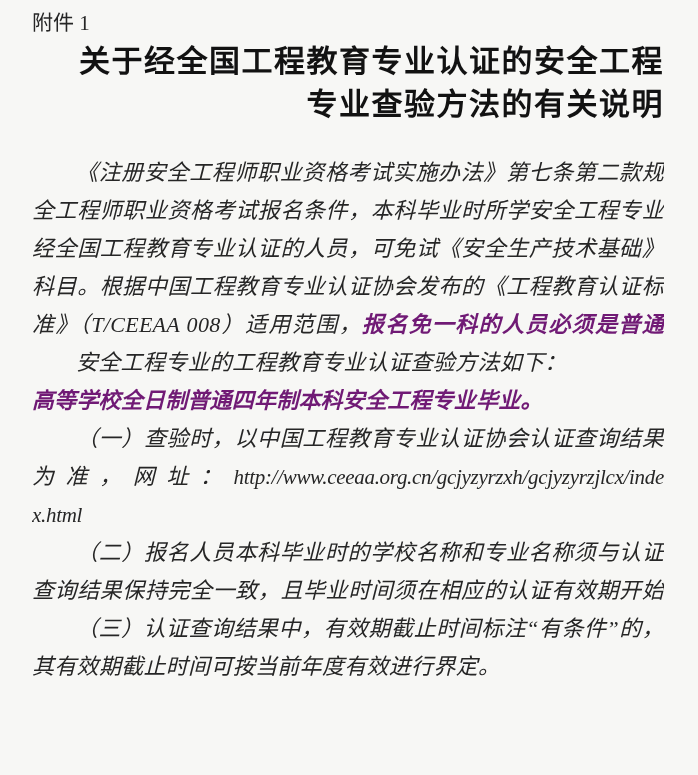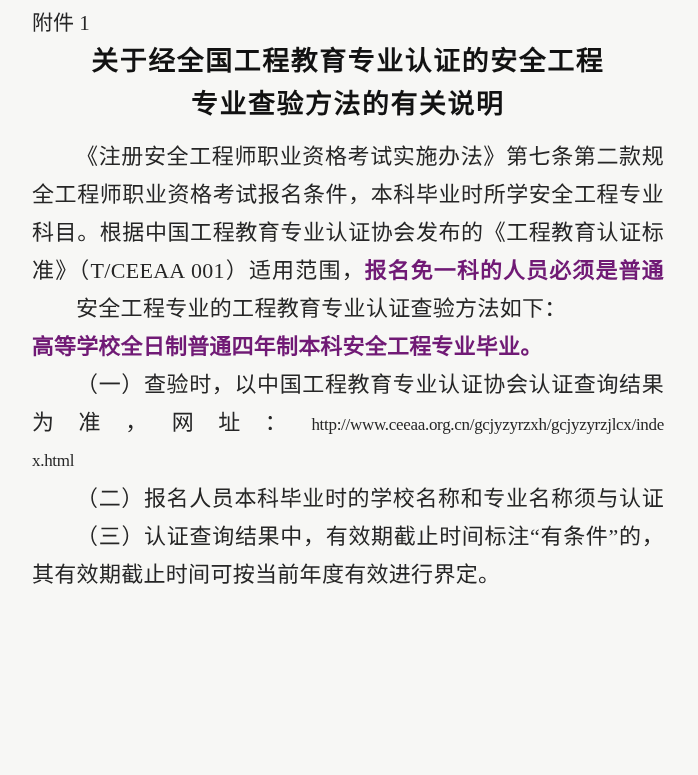--- a/index.html
+++ b/index.html
@@ -20,84 +20,87 @@
   }
   .attachment {
     font-size: 21px;
     line-height: 30px;
     text-align: left;
   }
   .title {
     margin: 2px 0 0 0;
     font-family: "Liberation Sans", "DejaVu Sans", sans-serif;
     font-weight: 700;
-    font-size: 27px;
+    font-size: 31px;
     line-height: 43px;
     letter-spacing: 1.5px;
-    text-align: center;
+    text-align: right;
     color: #121212;
   }
   .title .tl { display: block; }
   .doc-body {
-    margin-top: 12px;
+    margin-top: 28px;
     font-size: 22px;
     line-height: 38px;
     letter-spacing: 0.3px;
+    font-style: italic;
   }
   .line {
     height: 38px;
     overflow: hidden;
   }
   .fill {
     text-align: justify;
     text-align-last: justify;
   }
   .indent {
     text-indent: 2em;
   }
   .bold {
     font-weight: 700;
     font-family: "Liberation Sans", "DejaVu Sans", sans-serif;
     letter-spacing: 0.2px;
     color: #701a75;
   }
   .url {
-    font-size: 17px;
+    font-size: 21px;
     letter-spacing: -0.3px;
   }
 </style>
 </head>
 <body>
 
 <div class="page">
 
   <div class="attachment">附件 1</div>
 
   <h1 class="title">
     <span class="tl">关于经全国工程教育专业认证的安全工程</span>
     <span class="tl">专业查验方法的有关说明</span>
   </h1>
 
   <div class="doc-body">
 
     <div class="line fill indent">《注册安全工程师职业资格考试实施办法》第七条第二款规</div>
     <div class="line fill">全工程师职业资格考试报名条件，本科毕业时所学安全工程专业</div>
+    <div class="line fill">经全国工程教育专业认证的人员，可免试《安全生产技术基础》</div>
     <div class="line fill">科目。根据中国工程教育专业认证协会发布的《工程教育认证标</div>
     <div class="line fill">
-      <span>准》（T/CEEAA 001）适用范围，</span><span class="bold">报名免一科的人员必须是普通</span>
+      <span>准》（T/CEEAA 008）适用范围，</span><span class="bold">报名免一科的人员必须是普通</span>
     </div>
     <div class="line indent">安全工程专业的工程教育专业认证查验方法如下：</div>
 
     <div class="line bold">高等学校全日制普通四年制本科安全工程专业毕业。</div>
 
     <div class="line fill indent">（一）查验时，以中国工程教育专业认证协会认证查询结果</div>
     <div class="line fill">
       <span>为准，网址：</span><span class="url">http://www.ceeaa.org.cn/gcjyzyrzxh/gcjyzyrzjlcx/inde</span>
     </div>
     <div class="line url">x.html</div>
 
     <div class="line fill indent">（二）报名人员本科毕业时的学校名称和专业名称须与认证</div>
+    <div class="line fill">查询结果保持完全一致，且毕业时间须在相应的认证有效期开始</div>
 
     <div class="line fill indent">（三）认证查询结果中，有效期截止时间标注“有条件”的，</div>
     <div class="line">其有效期截止时间可按当前年度有效进行界定。</div>
 
   </div>
 </div>
 
 </body></html>

